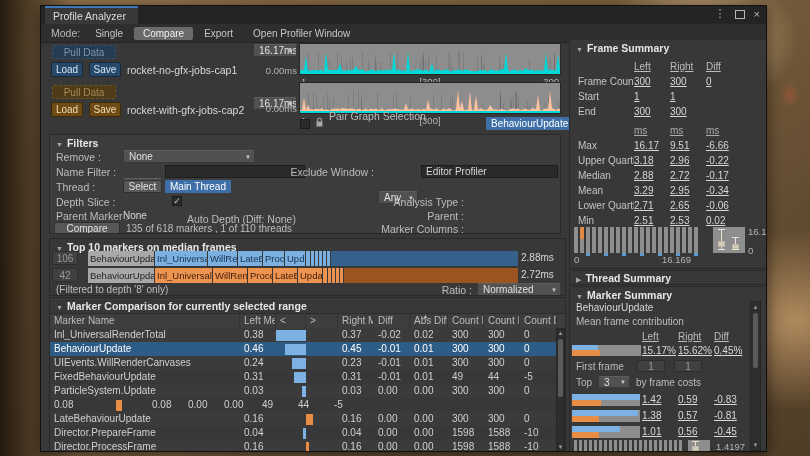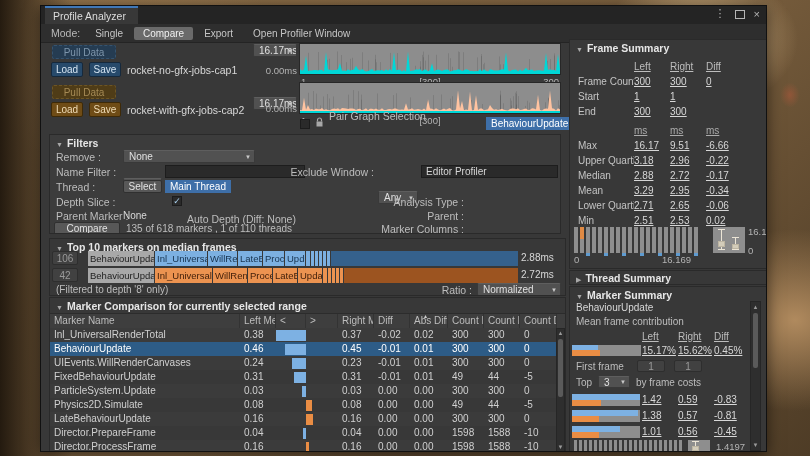--- a/index.html
+++ b/index.html
@@ -424,21 +424,20 @@
             </div>
             <div class="td bar-r" style="width: 32px;"></div>
             <div class="td" style="width: 36px;">0.03</div>
             <div class="td" style="width: 36px;">0.00</div>
             <div class="td" style="width: 38px;">0.00</div>
             <div class="td" style="width: 36px;">300</div>
             <div class="td" style="width: 36px;">300</div>
             <div class="td" style="width: 37px;">0</div>
           </div>
           <div class="trow even" style="left: 0px; top: 100px; width: 508px;">
-            <div class="td" style="width: 190px;">Physics2D.Simulate</div>
             <div class="td" style="width: 36px;">0.08</div>
             <div class="td bar-l" style="width: 30px;"></div>
             <div class="td bar-r" style="width: 32px;">
               <div class="dbar orange" style="width: 6px;"></div>
             </div>
             <div class="td" style="width: 36px;">0.08</div>
             <div class="td" style="width: 36px;">0.00</div>
             <div class="td" style="width: 38px;">0.00</div>
             <div class="td" style="width: 36px;">49</div>
             <div class="td" style="width: 36px;">44</div>

